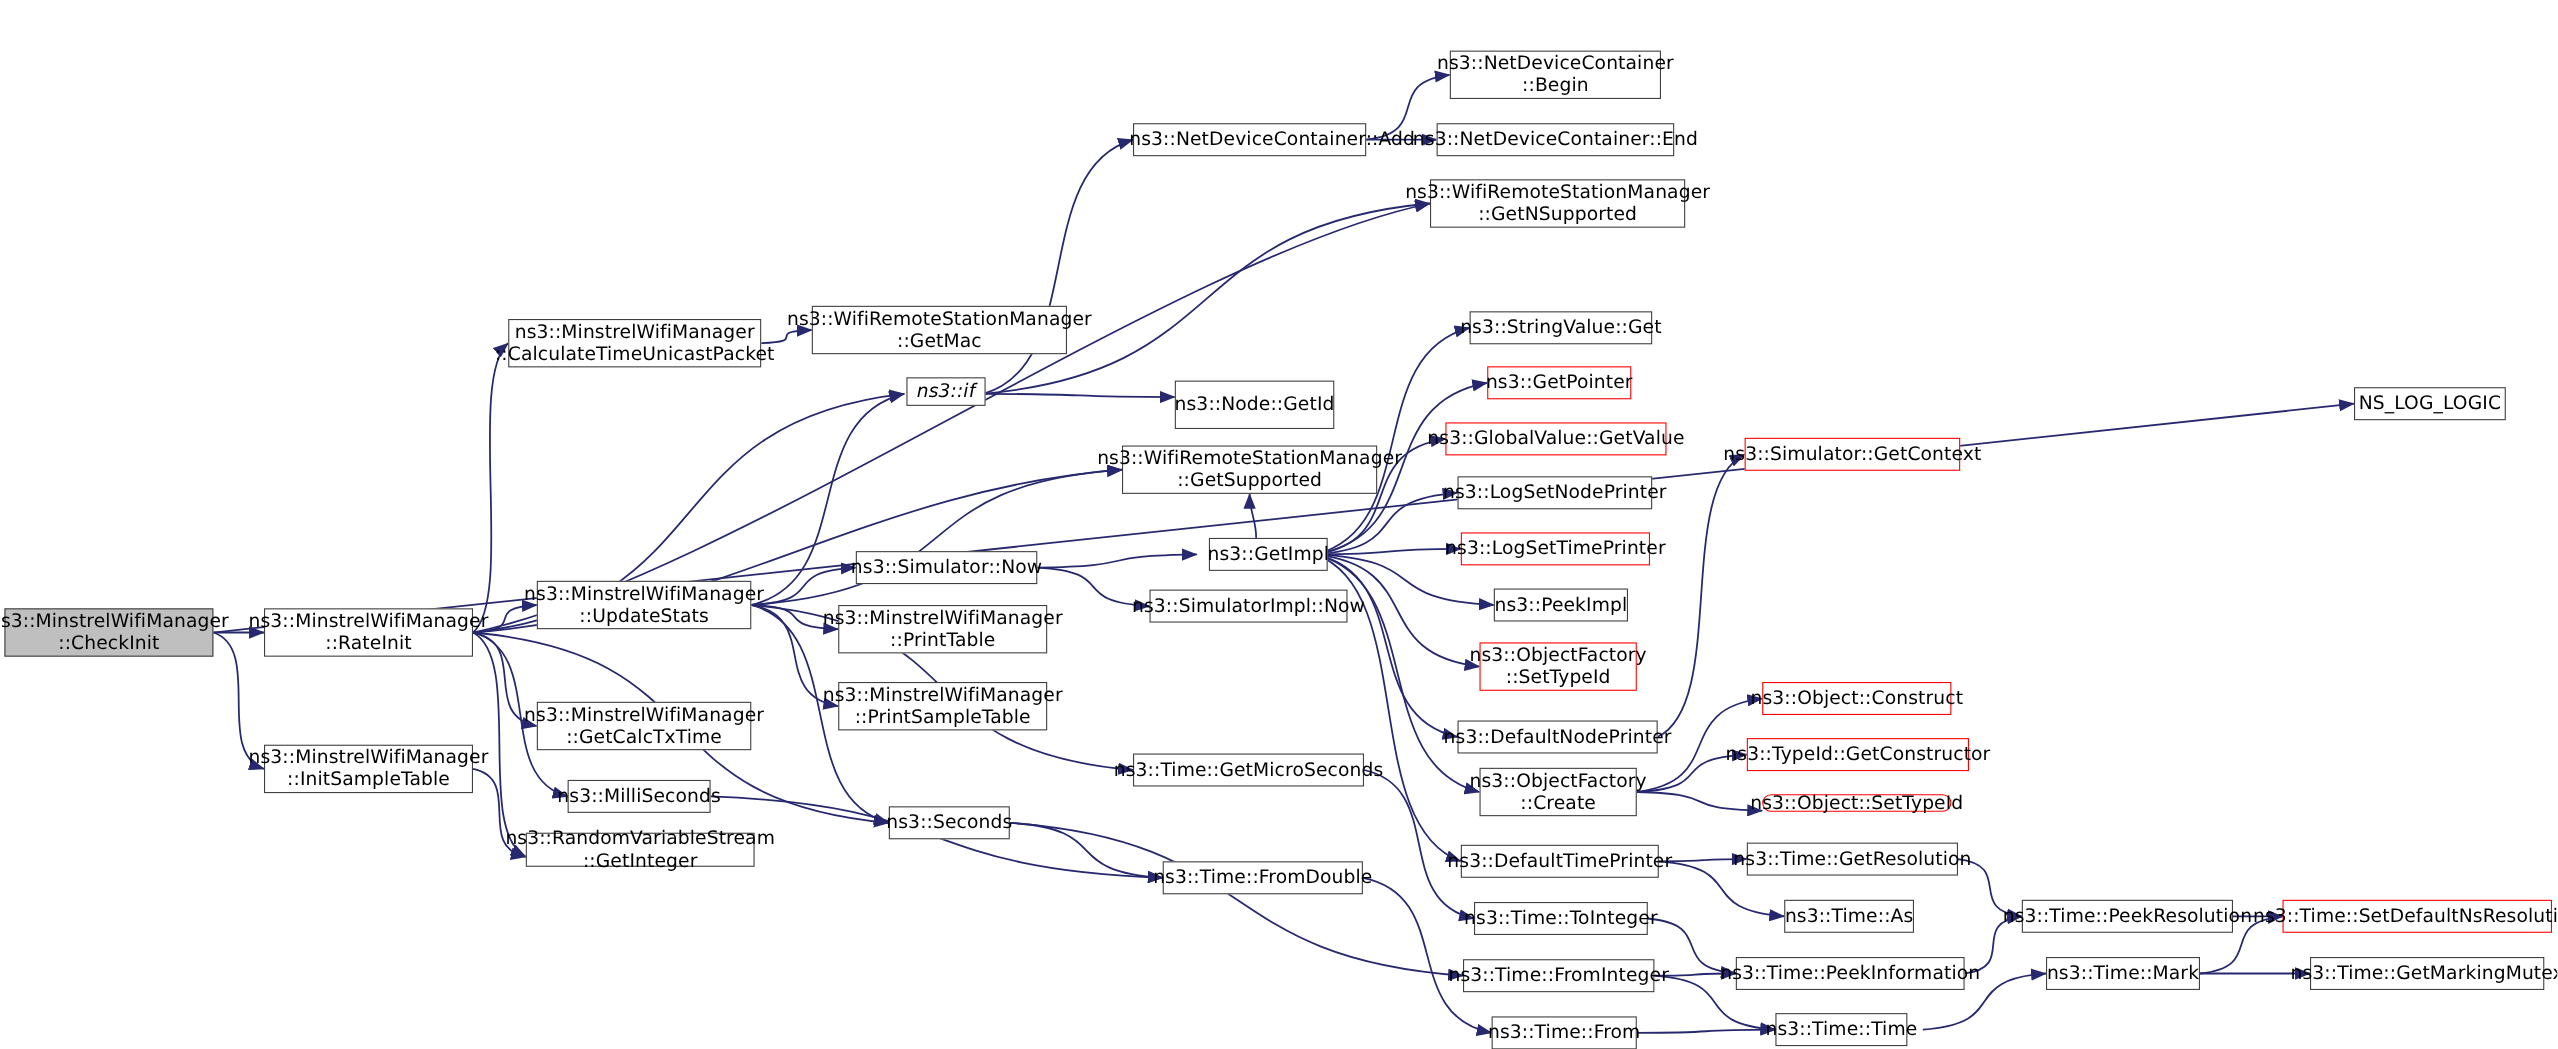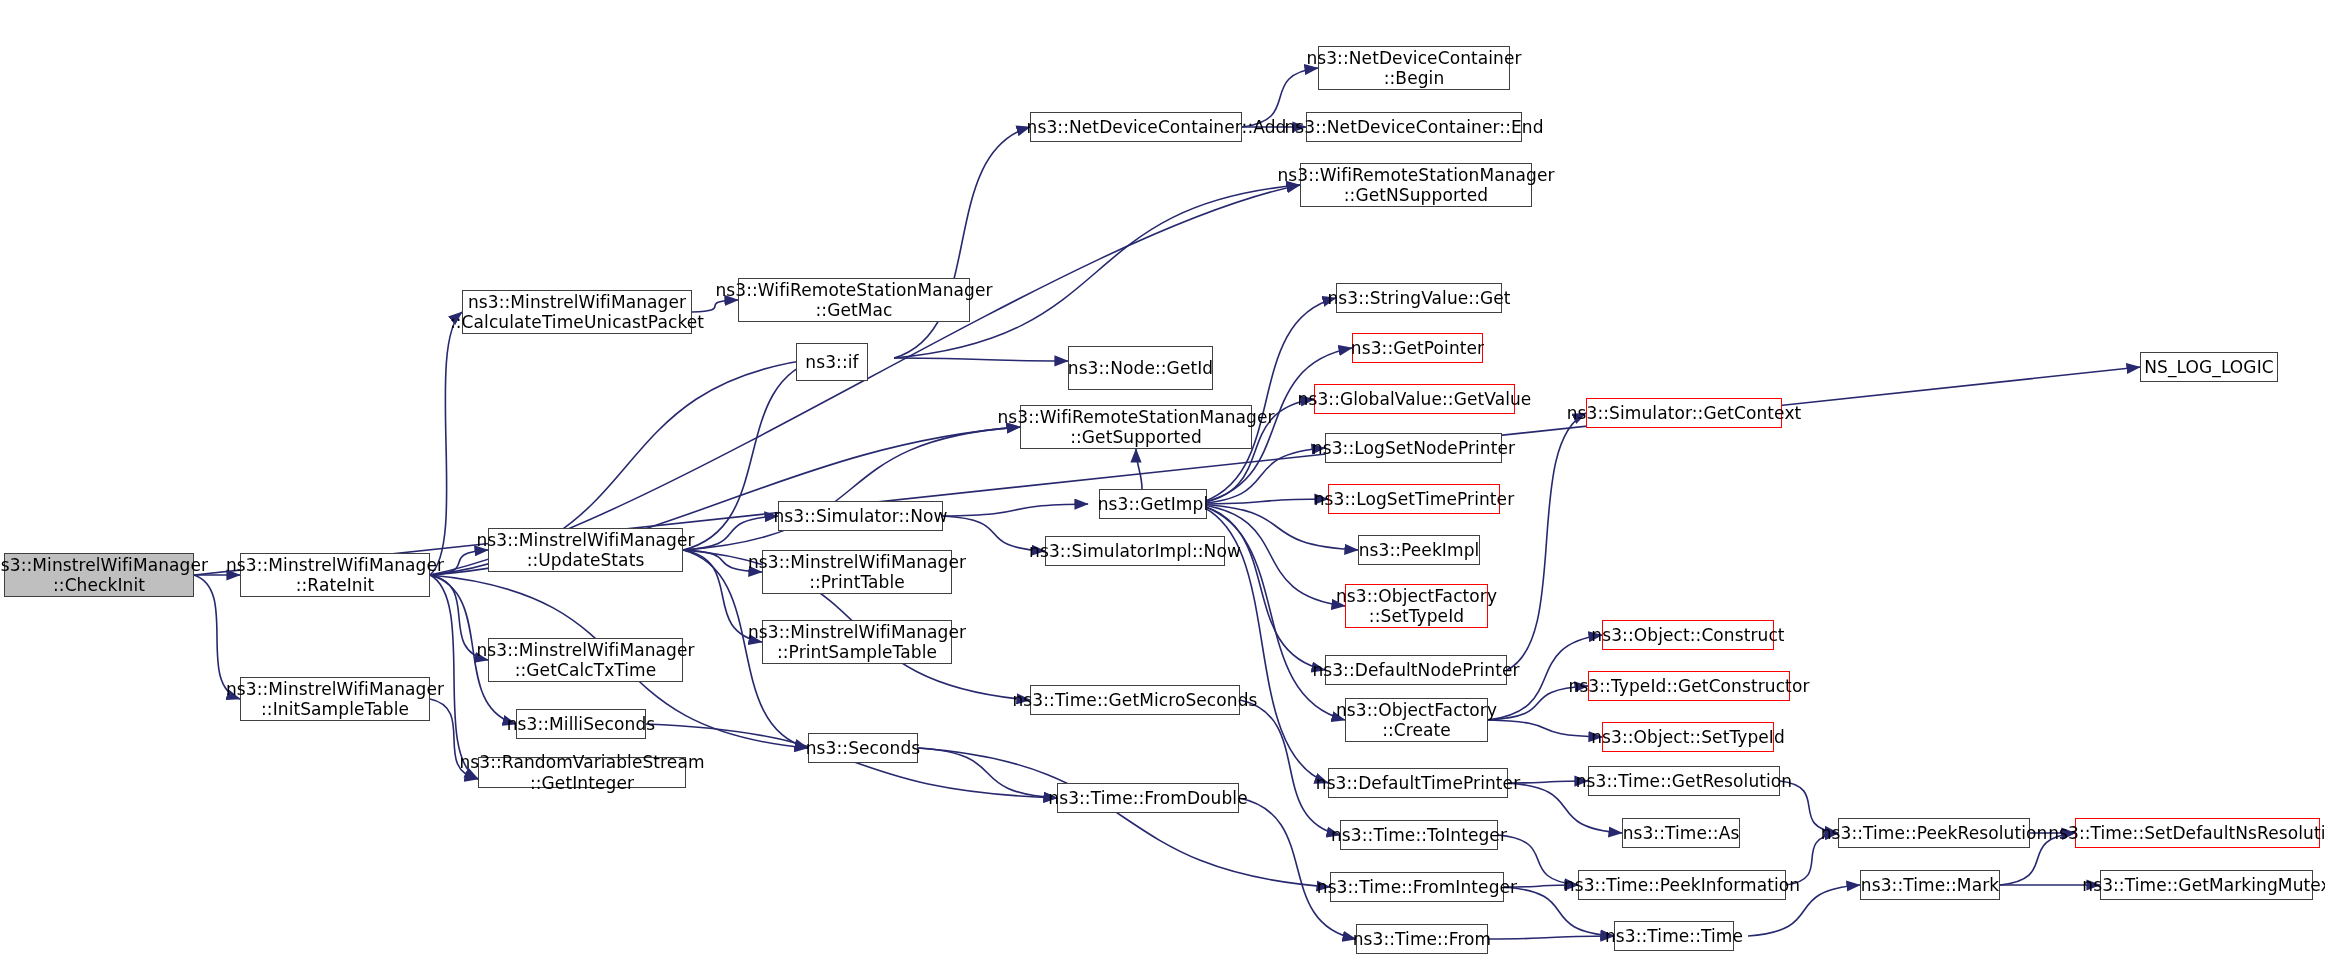--- a/index.html
+++ b/index.html
@@ -120,21 +120,21 @@
 ::CalculateTimeUnicastPacket</div>
       <div class="node" style="left: 488px; top: 528px; width: 195px; height: 44px;">ns3::MinstrelWifiManager
 ::UpdateStats</div>
       <div class="node" style="left: 488px; top: 638px; width: 195px; height: 44px;">ns3::MinstrelWifiManager
 ::GetCalcTxTime</div>
       <div class="node" style="left: 516px; top: 709px; width: 130px; height: 30px;">ns3::MilliSeconds</div>
       <div class="node" style="left: 478px; top: 757px; width: 208px; height: 31px;">ns3::RandomVariableStream
 ::GetInteger</div>
       <div class="node" style="left: 738px; top: 278px; width: 232px; height: 44px;">ns3::WifiRemoteStationManager
 ::GetMac</div>
-      <div class="node" style="left: 796px; top: 343px; width: 72px; height: 38px;">ns3::if</div>
+      <div class="node" style="left: 824px; top: 343px; width: 72px; height: 26px; font-style: italic;">ns3::if</div>
       <div class="node" style="left: 778px; top: 501px; width: 165px; height: 30px;">ns3::Simulator::Now</div>
       <div class="node" style="left: 762px; top: 550px; width: 190px; height: 44px;">ns3::MinstrelWifiManager
 ::PrintTable</div>
       <div class="node" style="left: 762px; top: 620px; width: 190px; height: 44px;">ns3::MinstrelWifiManager
 ::PrintSampleTable</div>
       <div class="node" style="left: 808px; top: 733px; width: 110px; height: 30px;">ns3::Seconds</div>
       <div class="node" style="left: 1030px; top: 112px; width: 212px; height: 30px; padding-left: 46px;">ns3::NetDeviceContainer::Add</div>
       <div class="node" style="left: 1318px; top: 46px; width: 192px; height: 44px;">ns3::NetDeviceContainer
 ::Begin</div>
       <div class="node" style="left: 1306px; top: 112px; width: 216px; height: 30px;">ns3::NetDeviceContainer::End</div>
@@ -158,21 +158,21 @@
 ::Create</div>
       <div class="node" style="left: 1328px; top: 768px; width: 180px; height: 30px;">ns3::DefaultTimePrinter</div>
       <div class="node" style="left: 1340px; top: 820px; width: 158px; height: 30px;">ns3::Time::ToInteger</div>
       <div class="node" style="left: 1330px; top: 872px; width: 174px; height: 30px;">ns3::Time::FromInteger</div>
       <div class="node" style="left: 1356px; top: 924px; width: 132px; height: 30px;">ns3::Time::From</div>
       <div class="node" style="left: 1030px; top: 685px; width: 210px; height: 30px;">ns3::Time::GetMicroSeconds</div>
       <div class="node" style="left: 1057px; top: 783px; width: 182px; height: 30px;">ns3::Time::FromDouble</div>
       <div class="node red" style="left: 1586px; top: 398px; width: 196px; height: 30px;">ns3::Simulator::GetContext</div>
       <div class="node red" style="left: 1602px; top: 620px; width: 172px; height: 30px;">ns3::Object::Construct</div>
       <div class="node red" style="left: 1588px; top: 671px; width: 202px; height: 30px;">ns3::TypeId::GetConstructor</div>
-      <div class="node red" style="left: 1602px; top: 722px; width: 172px; height: 30px;">ns3::Object::SetTypeId</div>
+      <div class="node red" style="left: 1602px; top: 722px; width: 172px; height: 16px; border-radius: 15px;">ns3::Object::SetTypeId</div>
       <div class="node" style="left: 1588px; top: 766px; width: 192px; height: 30px;">ns3::Time::GetResolution</div>
       <div class="node" style="left: 1622px; top: 818px; width: 118px; height: 30px;">ns3::Time::As</div>
       <div class="node" style="left: 1578px; top: 870px; width: 208px; height: 30px;">ns3::Time::PeekInformation</div>
       <div class="node" style="left: 1614px; top: 921px; width: 120px; height: 30px;">ns3::Time::Time</div>
       <div class="node" style="left: 2140px; top: 352px; width: 138px; height: 30px;">NS_LOG_LOGIC</div>
       <div class="node" style="left: 1838px; top: 818px; width: 192px; height: 30px;">ns3::Time::PeekResolution</div>
       <div class="node" style="left: 1860px; top: 870px; width: 140px; height: 30px;">ns3::Time::Mark</div>
       <div class="node red" style="left: 2075px; top: 818px; width: 245px; height: 30px;">ns3::Time::SetDefaultNsResolution</div>
       <div class="node" style="left: 2100px; top: 870px; width: 213px; height: 30px;">ns3::Time::GetMarkingMutex</div>
     </div>

